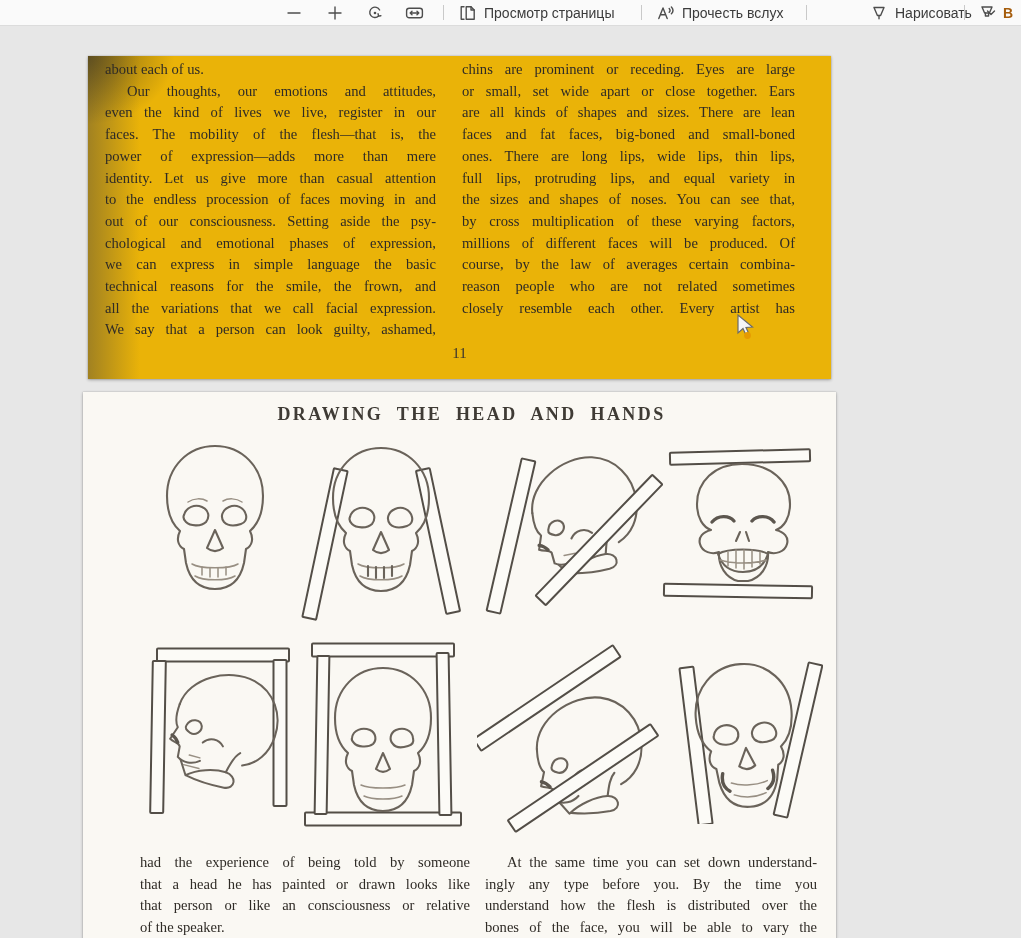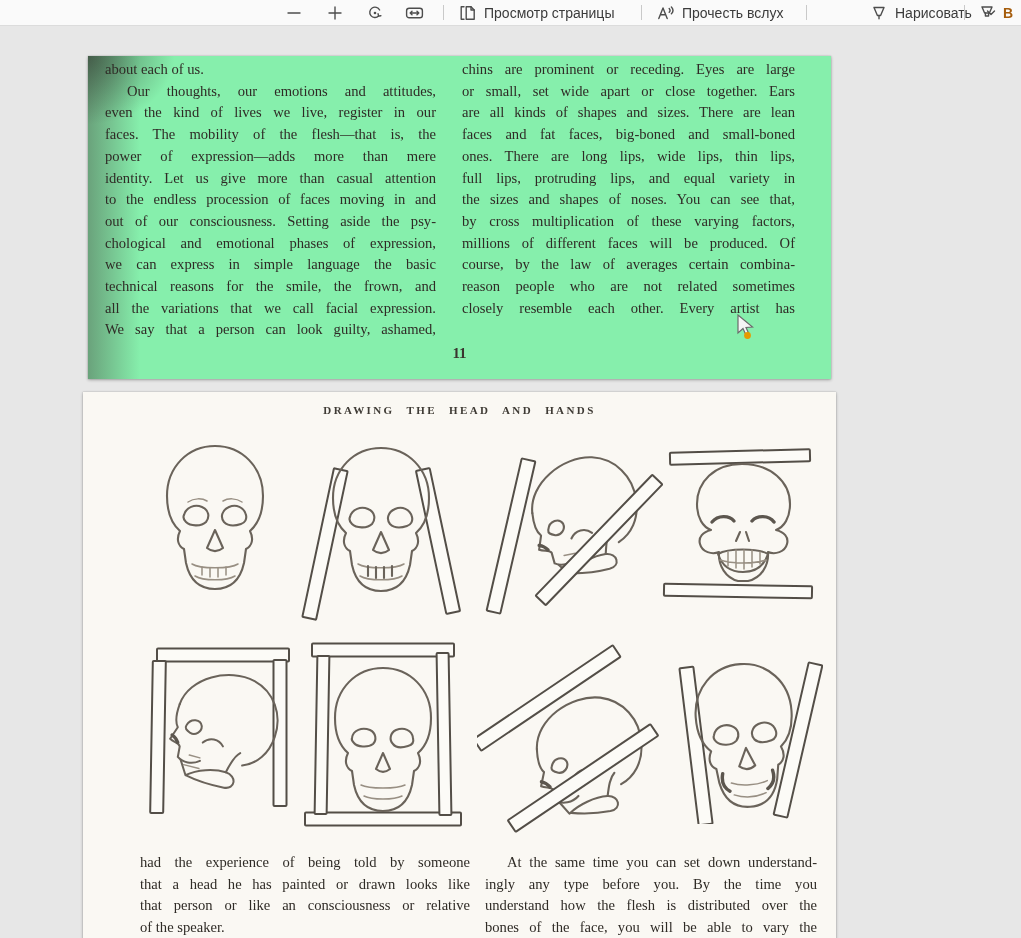--- a/index.html
+++ b/index.html
@@ -17,42 +17,42 @@
     font-size:14px;color:#3b3b3b;white-space:nowrap;cursor:default;
   }
   .tb-item svg{display:block;}
   .tb-sep{position:absolute;top:5px;width:1px;height:15px;background:#c9c9c9;}
   .hl-letter{color:#a55c0c;font-weight:bold;}
   .ticon{stroke:#4d4d4d;fill:none;stroke-width:1.4;stroke-linecap:round;stroke-linejoin:round;}
   
   .page{
     position:absolute;box-shadow:0 1px 3px rgba(0,0,0,.3),0 0 1px rgba(0,0,0,.25);
   }
-  .page1{left:88px;top:30px;width:743px;height:323px;background:#86efac;}
+  .page1{left:88px;top:30px;width:743px;height:323px;background:#eab308;}
   .page1 .gutter{
     position:absolute;left:0;top:0;bottom:0;width:52px;pointer-events:none;
     background:linear-gradient(to right,rgba(72,69,64,.45),rgba(72,69,64,0));
   }
   .page1 .gutter-top{
     position:absolute;left:0;top:0;width:130px;height:110px;pointer-events:none;
     background:radial-gradient(120px 95px at 0 0,rgba(38,36,33,.55),rgba(38,36,33,0) 72%);
   }
   .page2{left:83px;top:366px;width:753px;height:600px;background:#faf8f3;}
   
   .col{position:absolute;font-family:"Liberation Serif",serif;font-size:14.6px;color:#2f2b26;}
   .line{line-height:21.7px;text-align:justify;text-align-last:justify;}
   .line.short{text-align-last:left;}
   .line.indent{text-indent:22px;}
   .pagenum{
     position:absolute;left:0;width:100%;text-align:center;
-    font-family:"Liberation Serif",serif;font-size:15px;font-weight:bold;color:#3a352f;
+    font-family:"Liberation Serif",serif;font-size:15px;font-weight:normal;color:#3a352f;
   }
   .runhead{
-    position:absolute;left:0;top:12px;width:100%;text-align:center;
-    font-family:"Liberation Serif",serif;font-size:11px;font-weight:600;
+    position:absolute;left:12px;top:12px;width:100%;text-align:center;
+    font-family:"Liberation Serif",serif;font-size:18px;font-weight:600;
     letter-spacing:2.4px;word-spacing:7px;color:#3f3b35;
   }
   
   .cell{position:absolute;}
   .sk path{fill:none;stroke:#6a635a;stroke-width:2.1;stroke-linecap:round;stroke-linejoin:round;}
   .sk path.soft{stroke:#988f83;stroke-width:1.5;}
   .sk path.dark2{stroke:#5c564e;stroke-width:3.4;}
   .plank{fill:#fcfbf7;stroke:#534e47;stroke-width:2;}
   
   .cursor{position:absolute;left:735px;top:288px;z-index:99;pointer-events:none;}

